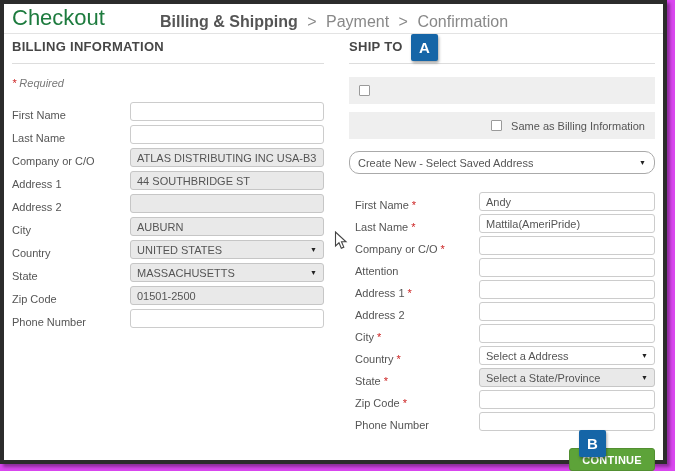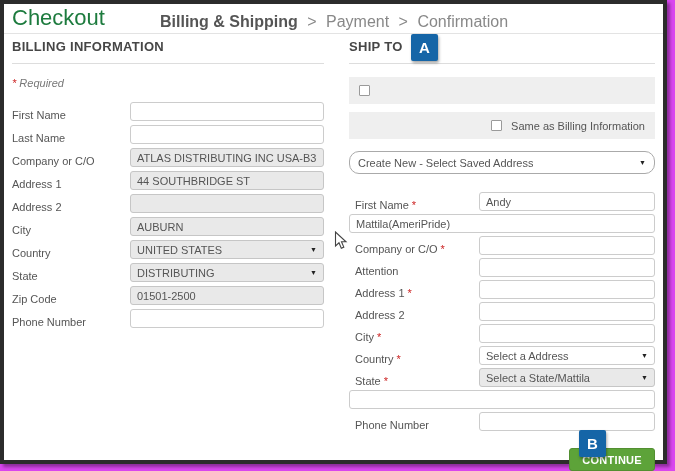--- a/index.html
+++ b/index.html
@@ -142,21 +142,21 @@
             <div class="row">
               <span class="lbl"><span>Country</span></span>
               <div class="selectbox readonly">
                 <span class="val">UNITED STATES</span>
                 <span class="arrow">▼</span>
               </div>
             </div>
             <div class="row">
               <span class="lbl"><span>State</span></span>
               <div class="selectbox readonly">
-                <span class="val">DISTRIBUTING</span>
+                <span class="val">MASSACHUSETTS</span>
                 <span class="arrow">▼</span>
               </div>
             </div>
             <div class="row">
               <span class="lbl"><span>Zip Code</span></span>
               <input type="text" class="input readonly" readonly="readonly" value="01501-2500" style="">
             </div>
             <div class="row">
               <span class="lbl"><span>Phone Number</span></span>
               <input type="text" class="input" value="" style="">
@@ -182,20 +182,21 @@
           <span class="val">Create New - Select Saved Address</span>
           <span class="arrow">▼</span>
         </div>
 
         <div class="rows" id="shipto-rows">
             <div class="row">
               <span class="lbl"><span>First Name</span><span class="req">*</span></span>
               <input type="text" class="input" value="Andy" style="">
             </div>
             <div class="row">
+              <span class="lbl"><span>Last Name</span><span class="req">*</span></span>
               <input type="text" class="input" value="Mattila(AmeriPride)" style="">
             </div>
             <div class="row">
               <span class="lbl"><span>Company or C/O</span><span class="req">*</span></span>
               <input type="text" class="input" value="" style="">
             </div>
             <div class="row">
               <span class="lbl"><span>Attention</span></span>
               <input type="text" class="input" value="" style="">
             </div>
@@ -214,25 +215,26 @@
             <div class="row">
               <span class="lbl"><span>Country</span><span class="req">*</span></span>
               <div class="selectbox">
                 <span class="val">Select a Address</span>
                 <span class="arrow">▼</span>
               </div>
             </div>
             <div class="row">
               <span class="lbl"><span>State</span><span class="req">*</span></span>
               <div class="selectbox readonly">
-                <span class="val">Select a State/Mattila</span>
-                <span class="arrow">▼</span>
-              </div>
-            </div>
-            <div class="row">
+                <span class="val">Select a State/Province</span>
+                <span class="arrow">▼</span>
+              </div>
+            </div>
+            <div class="row">
+              <span class="lbl"><span>Zip Code</span><span class="req">*</span></span>
               <input type="text" class="input" value="" style="">
             </div>
             <div class="row">
               <span class="lbl"><span>Phone Number</span></span>
               <input type="text" class="input" value="" style="">
             </div>
           </div>
 
         <div class="footer-actions">
           <span class="badge badge-b">B</span>

